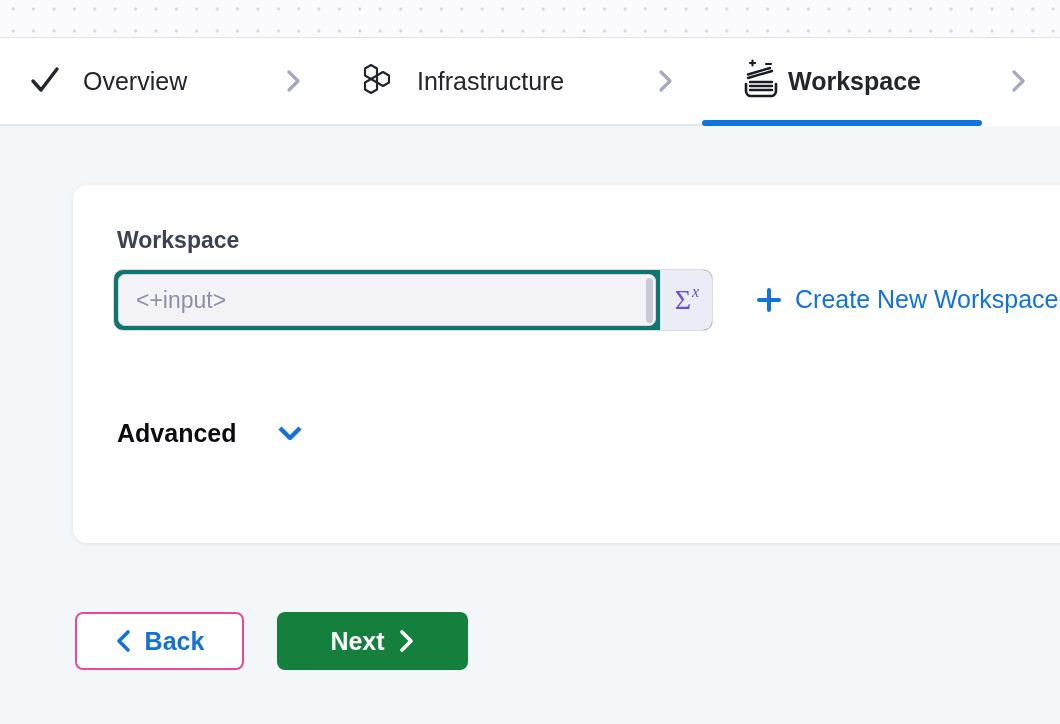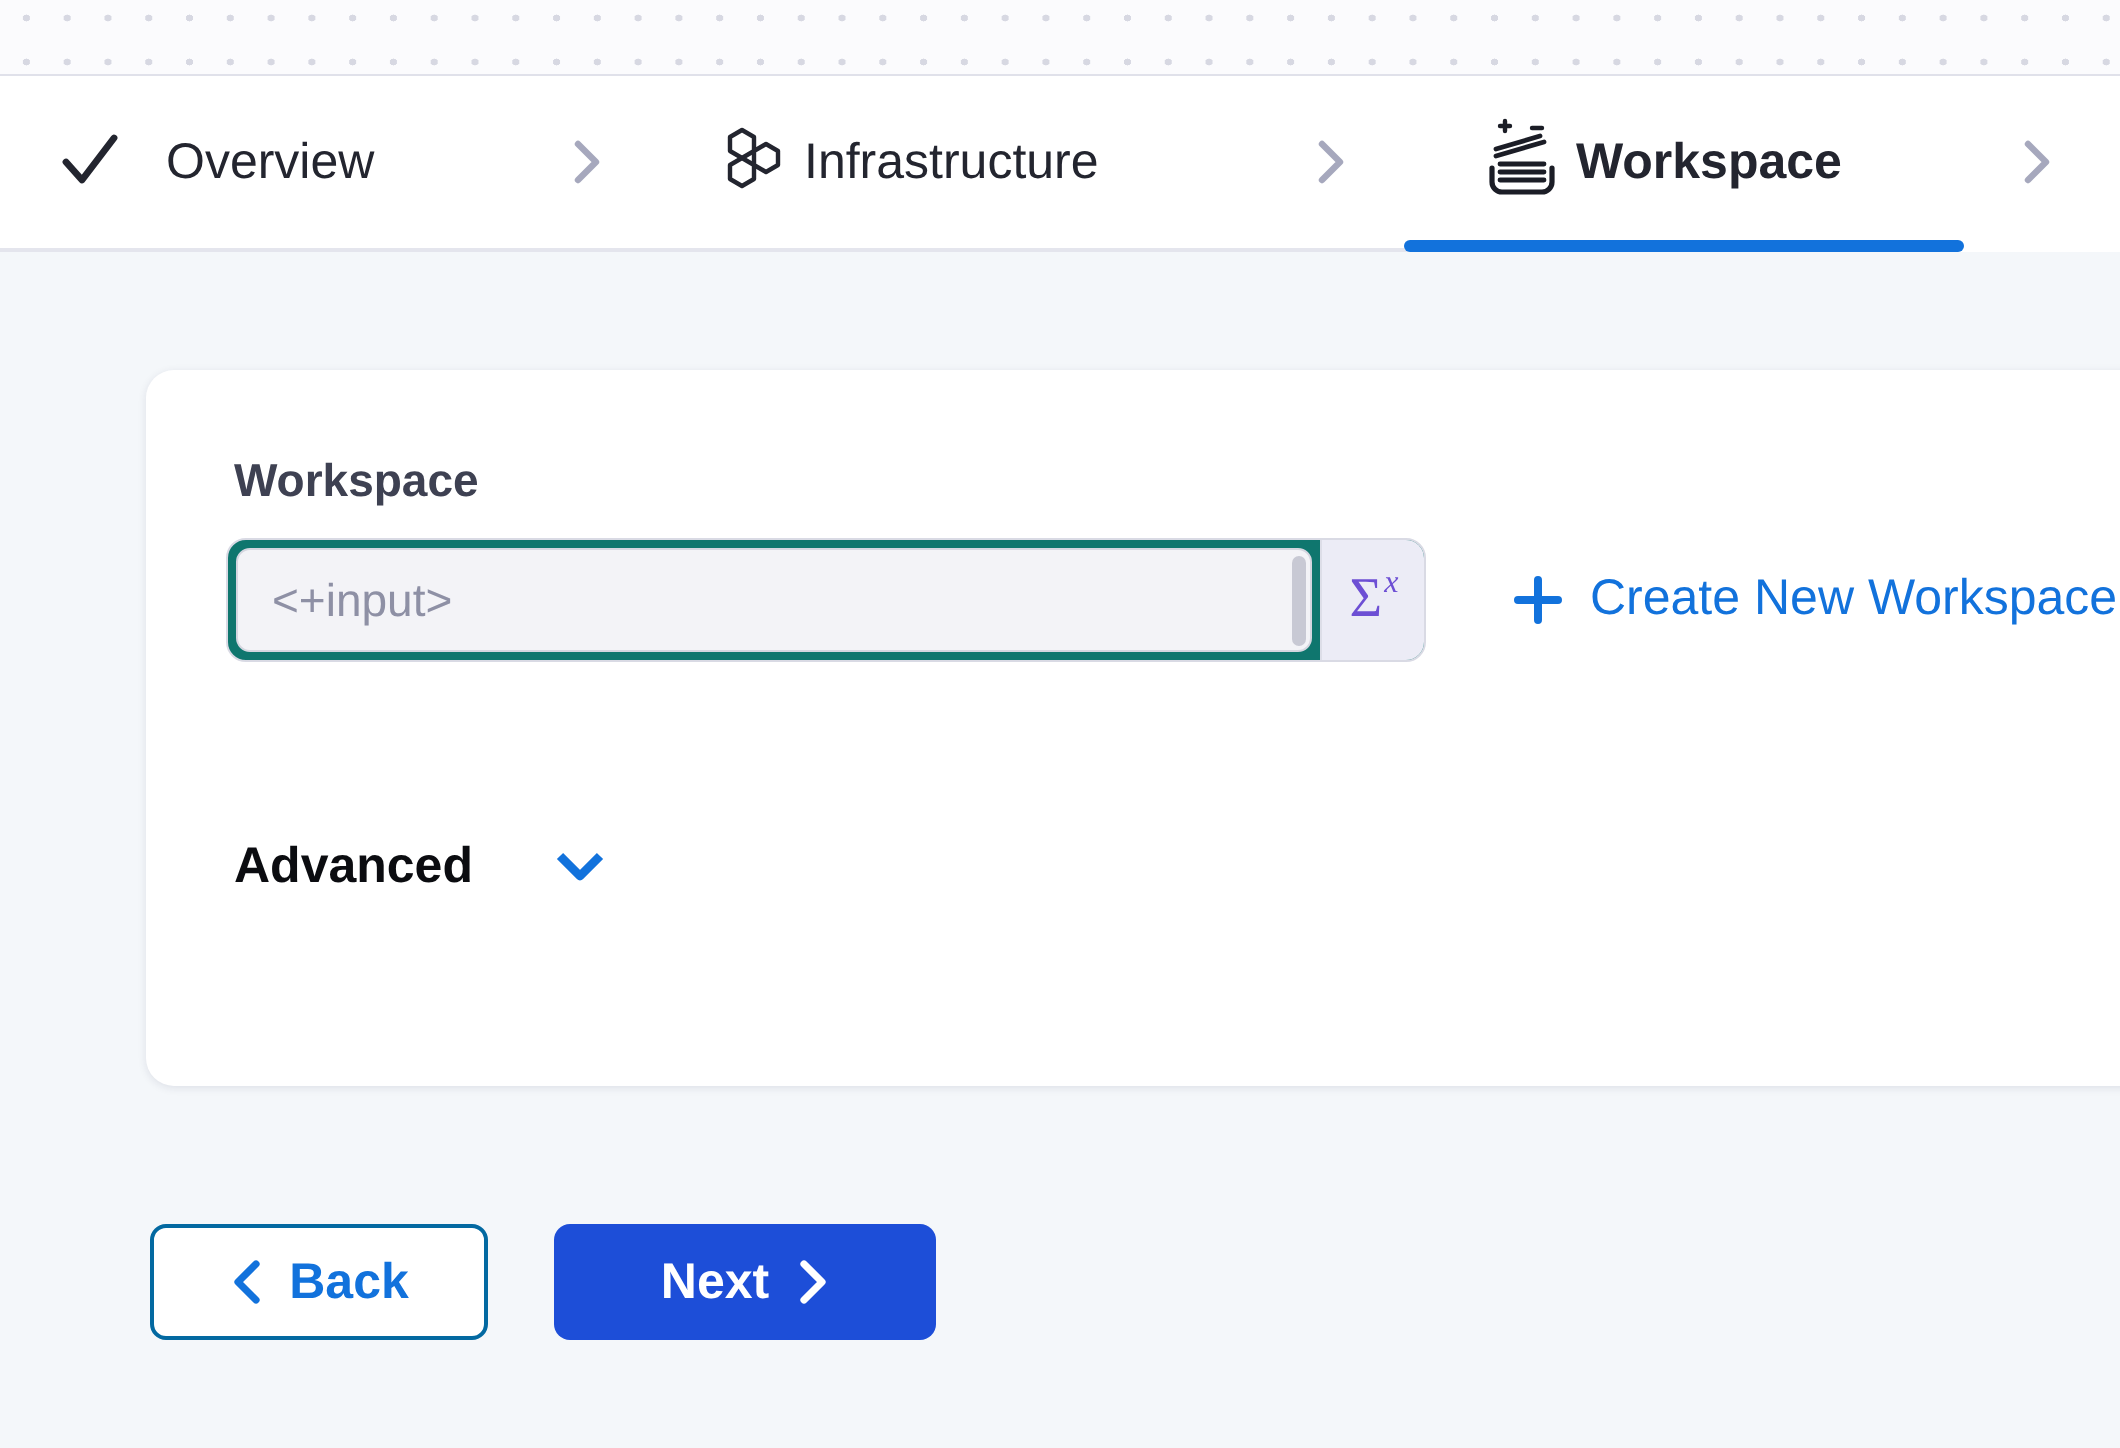--- a/index.html
+++ b/index.html
@@ -112,25 +112,25 @@
 
   
   .btn {
     position:absolute; height:58px; border-radius:8px;
     display:flex; align-items:center; justify-content:center; gap:14px;
     font-size:25px; font-weight:700; cursor:pointer;
     font-family:"Liberation Sans", sans-serif;
   }
   .btn-back {
     left:75px; top:486px; width:169px;
-    background:#ffffff; border:2px solid #0369a1; color:#1272dc;
+    background:#ffffff; border:2px solid #ec4899; color:#1272dc;
   }
   .btn-next {
     left:277px; top:486px; width:191px;
-    background:#1d4ed8; border:none; color:#ffffff;
+    background:#15803d; border:none; color:#ffffff;
   }
 </style>
 </head>
 <body>
 
 <div class="canvas-strip"></div>
 
 <div class="stepper">
 
   <span class="step-icon" style="left:30px; top:28px;">
@@ -146,21 +146,21 @@
     </svg>
   </span>
 
   <span class="step-icon" style="left:359px; top:24px;">
     <svg width="36" height="36" viewBox="0 0 36 36" fill="none" stroke="#23252f" stroke-width="2.2" stroke-linejoin="round">
       <path d="M12 3l6 3.5v7L12 17l-6-3.5v-7z"></path>
       <path d="M24 10l6 3.5v7L24 24l-6-3.5v-7z"></path>
       <path d="M12 17l6 3.5v7L12 31l-6-3.5v-7z"></path>
     </svg>
   </span>
-  <span class="step-label" style="left:402px;text-align:center;">Infrastructure</span>
+  <span class="step-label" style="left:417px;text-align:center;">Infrastructure</span>
 
   <span class="sep-chevron" style="left:653px;">
     <svg width="24" height="26" viewBox="0 0 24 26" fill="none">
       <path d="M8 4l9 9-9 9" stroke="#a6a8bd" stroke-width="3.2" stroke-linecap="round" stroke-linejoin="round"></path>
     </svg>
   </span>
 
   <span class="step-icon" style="left:741px; top:20px;">
     <svg width="40" height="42" viewBox="0 0 40 42" fill="none" stroke="#1b1d26" stroke-width="2.4" stroke-linecap="round">
       <path d="M9 5h5M11.5 2.5V7.5" stroke-width="2.2"></path>

